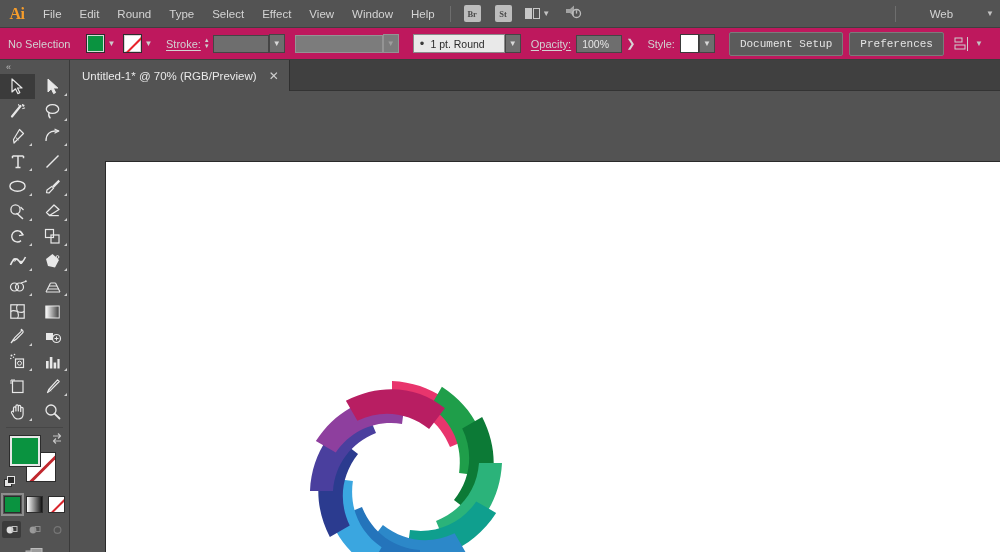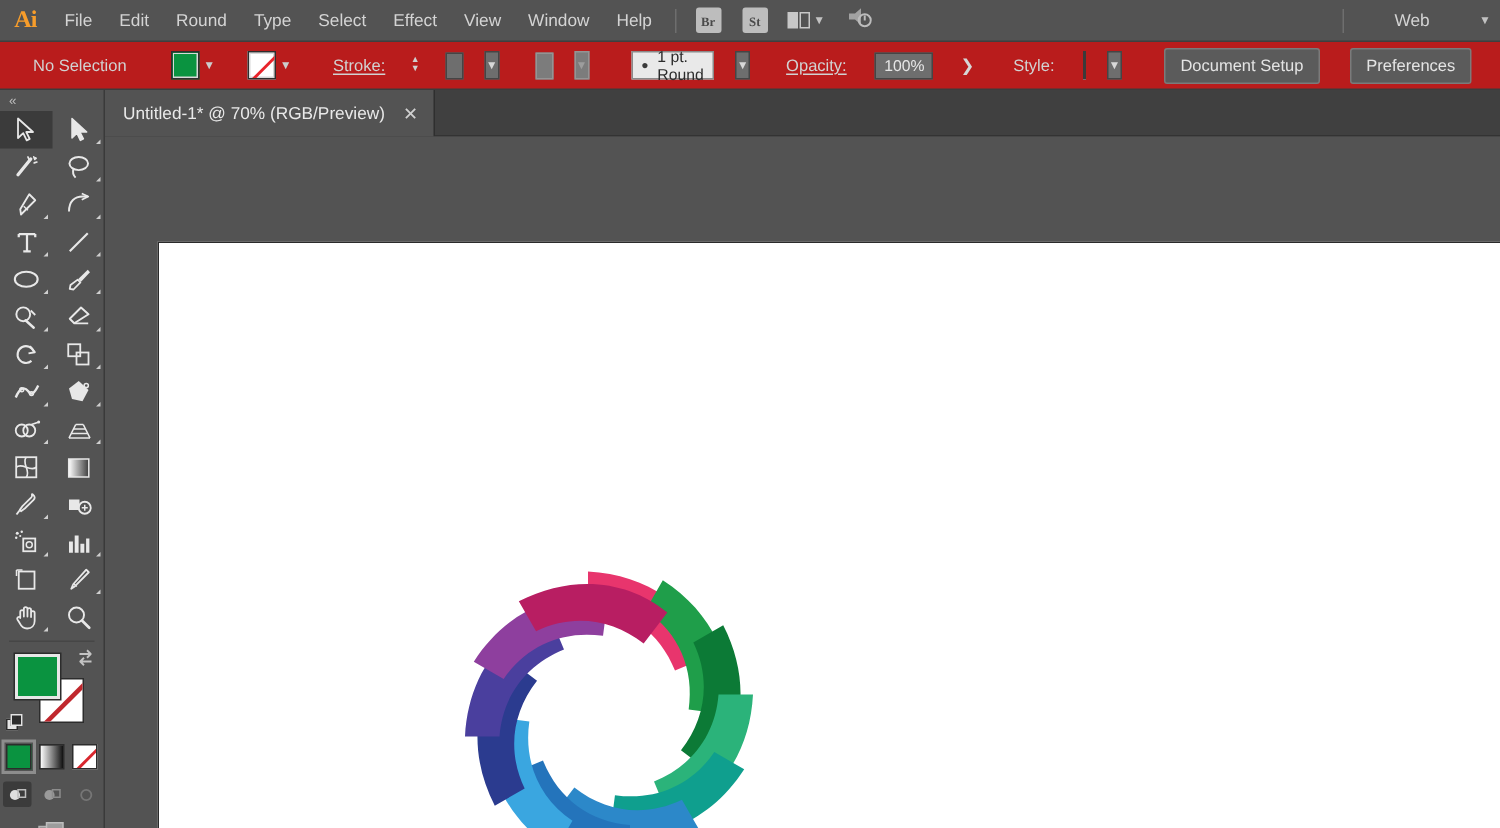--- a/index.html
+++ b/index.html
@@ -41,22 +41,22 @@
   .ws-grid { display: flex; gap: 1.5px; }
   .ws-grid i { display: block; background: #c8c8c8; }
   .chev { color: #c2c2c2; font-size: 8px; line-height: 1; }
   .speaker { margin-left: 14px; cursor: pointer; opacity: .75; }
   .menu-right { margin-left: auto; display: flex; align-items: center; padding-right: 6px; gap: 28px; }
   .web-label { font-size: 11.5px; color: #d4d4d4; margin-right: 5px; }
 
   
   #controlbar {
     position: absolute; left: 0; top: 28px; width: 1000px; height: 32px;
-    background: #b91c1c; border-bottom: 1px solid #3c3c3c;
-    display: flex; align-items: center; padding-left: 22px; gap: 14px;
+    background: #be185d; border-bottom: 1px solid #3c3c3c;
+    display: flex; align-items: center; padding-left: 8px;
   }
   .cb-label { font-size: 11px; color: #d2d2d2; white-space: nowrap; }
   .cb-under { text-decoration: underline; text-underline-offset: 2px; }
   .swatch-box {
     width: 19px; height: 19px; border: 1px solid #2e2e2e;
     box-shadow: inset 0 0 0 1px #d8d8d8; cursor: pointer;
   }
   .swatch-none { background: #ffffff; position: relative; overflow: hidden; }
   .swatch-none::after {
     content: ""; position: absolute; left: -3px; top: 50%;
@@ -81,21 +81,21 @@
   }
   .cb-dropbtn {
     width: 16px; height: 19px; background: #6e6e6e; border: 1px solid #454545;
     display: flex; align-items: center; justify-content: center;
     color: #d8d8d8; font-size: 8px; cursor: pointer;
   }
   .cb-btn {
     height: 24px; padding: 0 10px; background: #5b5b5b;
     border: 1px solid #7b7b7b; border-radius: 2px;
     font-size: 11px; color: #e4e4e4; display: flex; align-items: center;
-    cursor: pointer; white-space: nowrap;
+    cursor: pointer; white-space: nowrap; font-family: Liberation Mono, monospace;
   }
   .arrow-right { color: #d6d6d6; font-size: 11px; padding: 0 4px; cursor: pointer; }
   .style-swatch { width: 19px; height: 19px; background: #ffffff; border: 1px solid #3a3a3a; cursor: pointer; }
   .dot-mark { font-size: 13px; color: #3b3b3b; line-height: 1; }
 
   
   #tabbar {
     position: absolute; left: 0; top: 60px; width: 1000px; height: 31px;
     background: #404040; border-bottom: 1px solid #333;
   }

